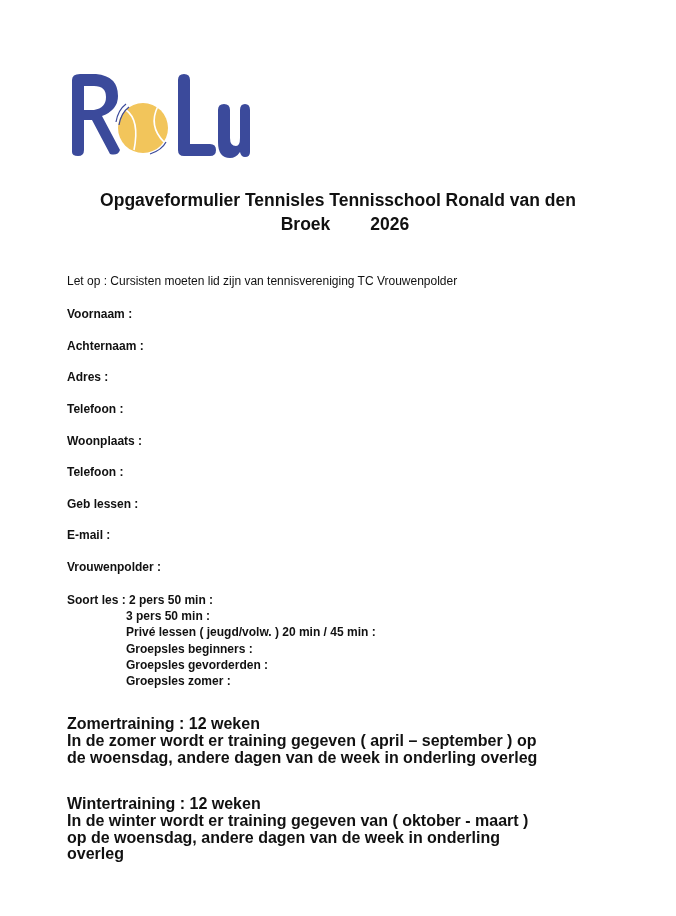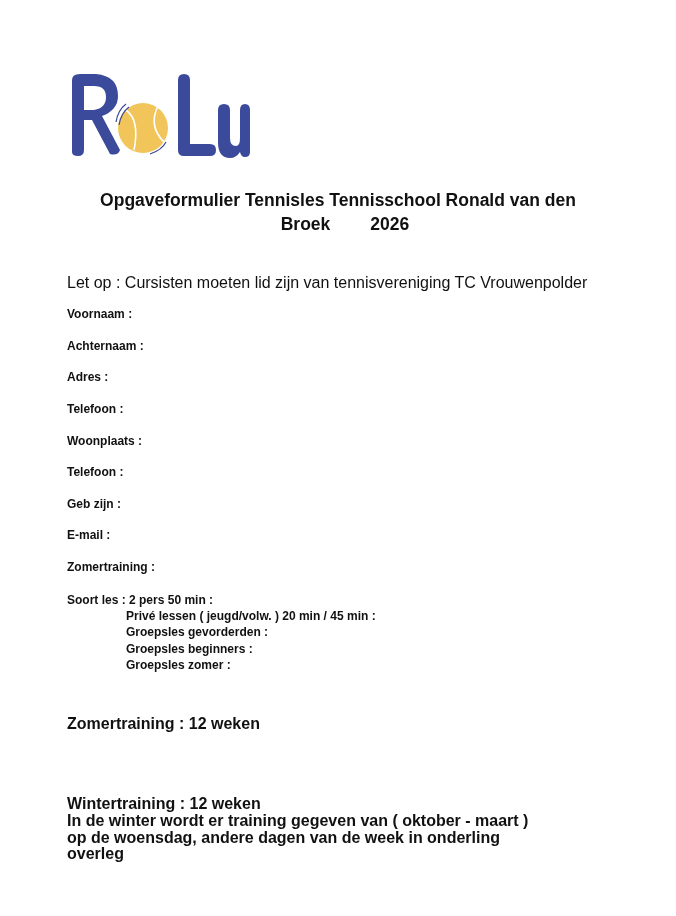--- a/index.html
+++ b/index.html
@@ -4,21 +4,21 @@
 <style>
   html, body { margin: 0; padding: 0; background: #ffffff; }
   body { width: 676px; height: 916px; position: relative; overflow: hidden;
          font-family: "Liberation Sans", "DejaVu Sans", sans-serif; color: #111; }
   .page { position: absolute; left: 0; top: 0; width: 676px; height: 804px; background: #fff; }
   .logo { position: absolute; left: 66px; top: 70px; width: 184px; height: 90px; }
   .title { position: absolute; left: 0; width: 676px; top: 188px; text-align: center;
            font-weight: bold; font-size: 17.5px; line-height: 24px; }
   .title .line2 { display: block; padding-left: 14px; }
   .title .line2 .year { margin-left: 40px; }
-  .note { position: absolute; left: 67px; top: 274px; font-size: 16px; }
+  .note { position: absolute; left: 67px; top: 274px; font-size: 12px; }
   .field { position: absolute; left: 67px; font-size: 12px; font-weight: bold; }
   .les { position: absolute; left: 67px; top: 592px; font-size: 12px; font-weight: bold; line-height: 16.2px; }
   .les .sub { padding-left: 59px; display: block; }
   .block { position: absolute; left: 67px; font-size: 16px; font-weight: bold; line-height: 16.8px; width: 480px; }
   .block p { margin: 0; }
 </style>
 </head>
 <body>
 
 <div class="page">
@@ -51,37 +51,39 @@
   </div>
 
   <div class="note">Let op : Cursisten moeten lid zijn van tennisvereniging  TC Vrouwenpolder</div>
 
   <div class="field" style="top:307px">Voornaam :</div>
   <div class="field" style="top:339px">Achternaam :</div>
   <div class="field" style="top:370px">Adres :</div>
   <div class="field" style="top:402px">Telefoon :</div>
   <div class="field" style="top:434px">Woonplaats :</div>
   <div class="field" style="top:465px">Telefoon :</div>
-  <div class="field" style="top:497px">Geb zijn :</div>
+  <div class="field" style="top:497px">Geb lessen :</div>
   <div class="field" style="top:528px">E-mail :</div>
-  <div class="field" style="top:560px">Zomertraining :</div>
+  <div class="field" style="top:560px">Vrouwenpolder :</div>
 
   <div class="les">
     <div>
       <span>Soort les :</span>
       <span>2 pers 50 min :</span>
     </div>
+    <span class="sub">3 pers 50 min :</span>
     <span class="sub">Privé lessen ( jeugd/volw. ) 20 min / 45 min :</span>
+    <span class="sub">Groepsles beginners :</span>
     <span class="sub">Groepsles gevorderden :</span>
-    <span class="sub">Groepsles beginners :</span>
     <span class="sub">Groepsles zomer :</span>
   </div>
 
   <div class="block" style="top:716px">
     <p>Zomertraining : 12 weken</p>
+    <p>In de zomer wordt er training gegeven ( april – september ) op de woensdag, andere dagen van de week in onderling overleg</p>
   </div>
 
   <div class="block" style="top:796px">
     <p>Wintertraining : 12 weken</p>
     <p>In de winter wordt er training gegeven van ( oktober  - maart ) op de woensdag, andere dagen van de week in onderling overleg</p>
   </div>
 
 </div>
 
 </body></html>

